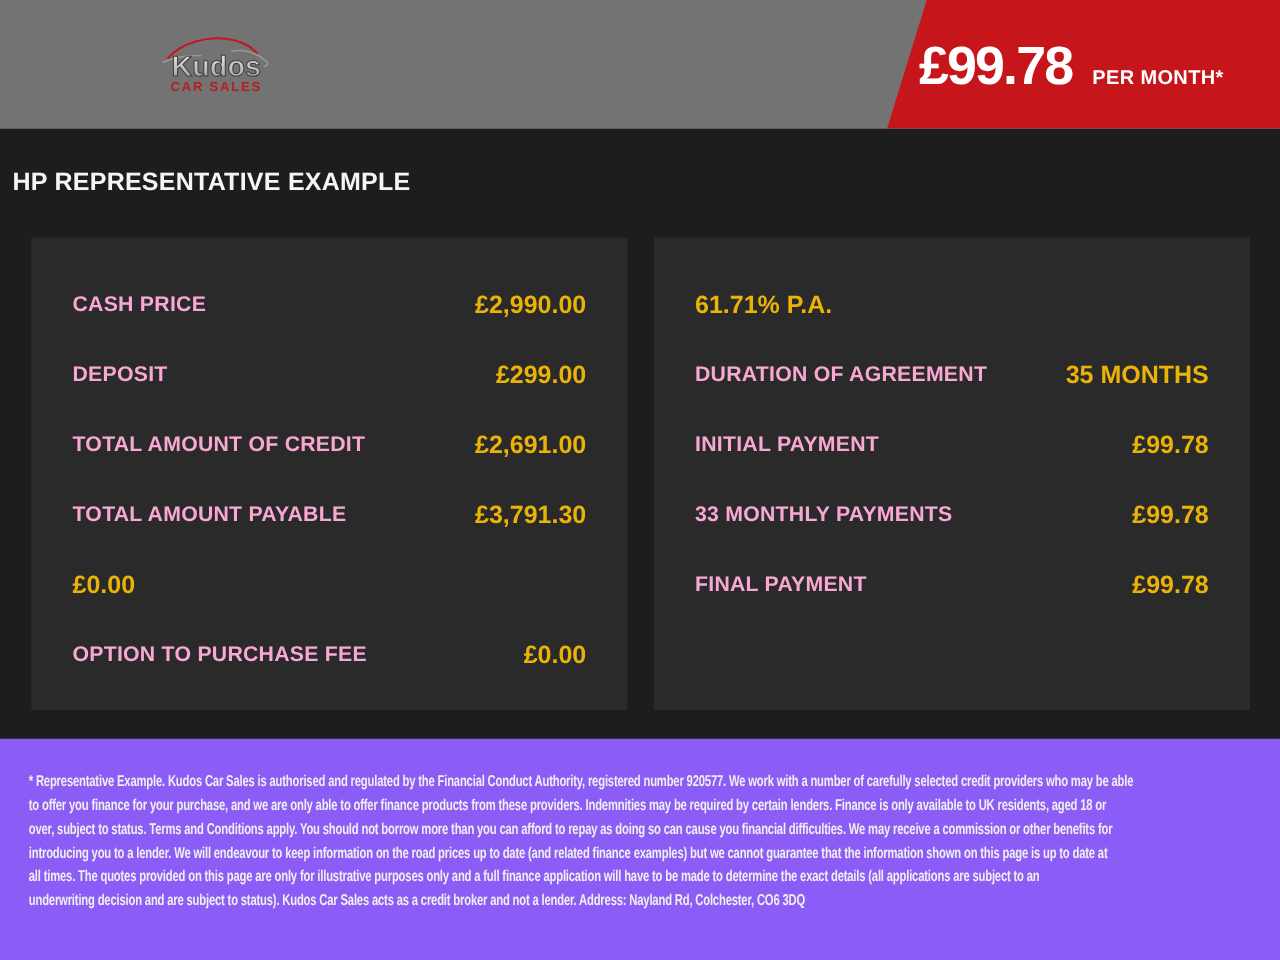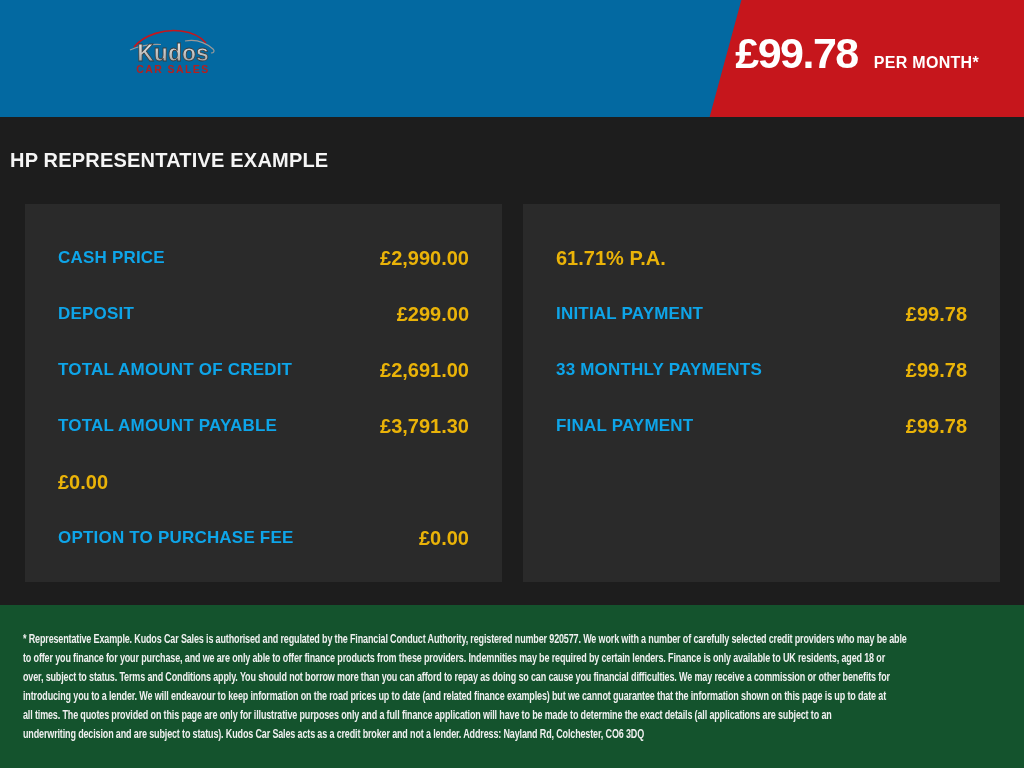--- a/index.html
+++ b/index.html
@@ -7,22 +7,22 @@
   body {
     font-family:"Liberation Sans", sans-serif;
     background:#1d1d1d;
     overflow:hidden;
     position:relative;
   }
 
   
   .header {
     position:relative;
-    height:117px;
-    background:#0369a1;
+    height:103px;
+    background:#737373;
     overflow:hidden;
   }
   .logo {
     position:absolute;
     left:127px; top:26px;
     width:92px; height:50px;
   }
   .ribbon {
     position:absolute;
     top:0; right:0;
@@ -81,38 +81,38 @@
     background:#2a2a2a;
     padding:26px 33px 16px 33px;
   }
   .frow {
     height:56px;
     display:flex;
     align-items:center;
     justify-content:space-between;
   }
   .frow .flabel {
-    color:#0ea5e9;
+    color:#f9a8d4;
     font-size:17px;
     font-weight:bold;
     letter-spacing:0.2px;
     white-space:nowrap;
   }
   .frow .fvalue {
     color:#eab308;
     font-size:20px;
     font-weight:bold;
     white-space:nowrap;
   }
   .strip { height:23px; background:#1d1d1d; }
 
   
   .footer {
     height:177px;
-    background:#14532d;
+    background:#8b5cf6;
     padding:25px 0 0 23px;
     overflow:hidden;
   }
   .fineline {
     display:block;
     white-space:nowrap;
     color:#f0f0f0;
     font-size:12.5px;
     font-weight:bold;
     letter-spacing:-0.2px;
@@ -183,20 +183,24 @@
       <span class="flabel">OPTION TO PURCHASE FEE</span>
       <span class="fvalue">£0.00</span>
     </div>
   </div>
 
   <div class="panel">
     <div class="frow">
       <span class="fvalue">61.71% P.A.</span>
     </div>
     <div class="frow">
+      <span class="flabel">DURATION OF AGREEMENT</span>
+      <span class="fvalue">35 MONTHS</span>
+    </div>
+    <div class="frow">
       <span class="flabel">INITIAL PAYMENT</span>
       <span class="fvalue">£99.78</span>
     </div>
     <div class="frow">
       <span class="flabel">33 MONTHLY PAYMENTS</span>
       <span class="fvalue">£99.78</span>
     </div>
     <div class="frow">
       <span class="flabel">FINAL PAYMENT</span>
       <span class="fvalue">£99.78</span>

